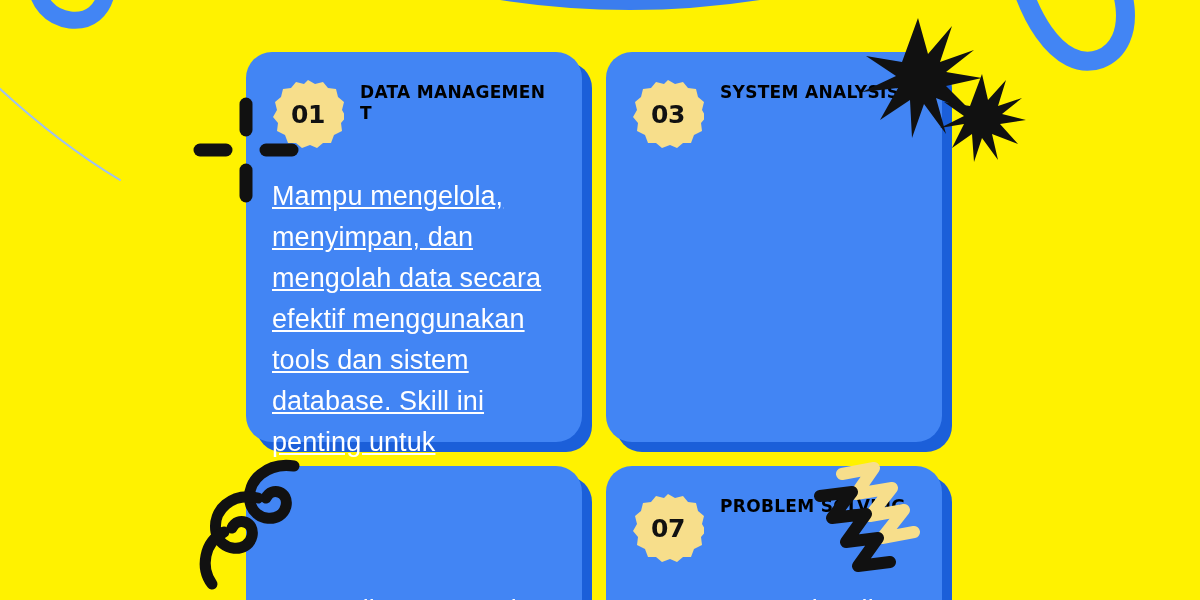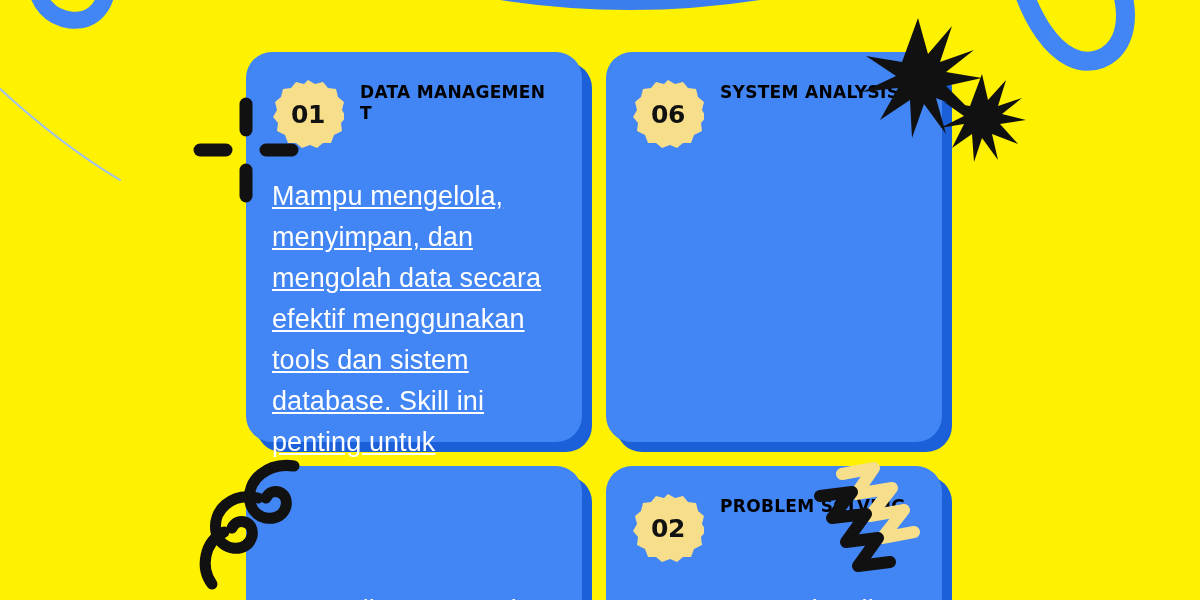--- a/index.html
+++ b/index.html
@@ -161,21 +161,21 @@
       <path fill="#111111" d="M62,10 L72,46 L96,18 L84,54 L118,42 L90,64 L126,70 L90,78 L116,104 L80,90 L90,126 L68,96 L56,130 L54,92 L24,112 L42,80 L6,84 L40,68 L10,48 L46,54 Z"></path>
       <path fill="#111111" d="M126,66 L132,92 L150,72 L142,98 L166,90 L146,106 L170,112 L144,116 L162,136 L136,126 L142,152 L126,130 L118,154 L116,126 L96,140 L108,116 L84,120 L108,108 L88,94 L114,98 Z"></path>
     </svg>
 
     <div class="card">
       <div class="card-head">
         <div class="badge">
           <svg width="72" height="72" viewBox="0 0 72 72">
             <path fill="#F7DE8B" d="M36,2 L43,6 L51,4 L56,10 L64,11 L66,19 L72,24 L70,32 L74,39 L69,45 L70,53 L62,57 L59,65 L51,65 L45,70 L38,67 L30,70 L24,65 L16,65 L13,57 L5,53 L6,45 L1,39 L5,32 L3,24 L9,19 L11,11 L19,10 L24,4 L32,6 Z"></path>
           </svg>
-          <span>06</span>
+          <span>03</span>
         </div>
         <div class="card-title">SYSTEM ANALYSIS</div>
       </div>
     </div>
   </div>
 
   <div class="card-wrap">
     <svg class="deco deco-spiral-3" width="150" height="150" viewBox="0 0 150 150">
       <g fill="none" stroke="#111111" stroke-width="11" stroke-linecap="round">
         <path d="M96,8 C70,4 48,22 52,44 C56,64 84,66 88,48 C91,34 74,28 68,40"></path>
@@ -196,21 +196,21 @@
       <path fill="none" stroke="#F7DE8B" stroke-width="12" stroke-linecap="round" stroke-linejoin="round" d="M42,12 L74,6 L56,32 L92,26 L70,54 L104,48 L82,76 L114,70"></path>
       <path fill="none" stroke="#111111" stroke-width="12" stroke-linecap="round" stroke-linejoin="round" d="M20,34 L52,30 L32,56 L66,52 L46,80 L78,76 L58,104 L90,100"></path>
     </svg>
 
     <div class="card">
       <div class="card-head">
         <div class="badge">
           <svg width="72" height="72" viewBox="0 0 72 72">
             <path fill="#F7DE8B" d="M36,2 L43,6 L51,4 L56,10 L64,11 L66,19 L72,24 L70,32 L74,39 L69,45 L70,53 L62,57 L59,65 L51,65 L45,70 L38,67 L30,70 L24,65 L16,65 L13,57 L5,53 L6,45 L1,39 L5,32 L3,24 L9,19 L11,11 L19,10 L24,4 L32,6 Z"></path>
           </svg>
-          <span>02</span>
+          <span>07</span>
         </div>
         <div class="card-title">PROBLEM SOLVING</div>
       </div>
       <div class="card-body">Mampu menyelesaikan</div>
     </div>
   </div>
 
 </div>
 
 </body></html>

